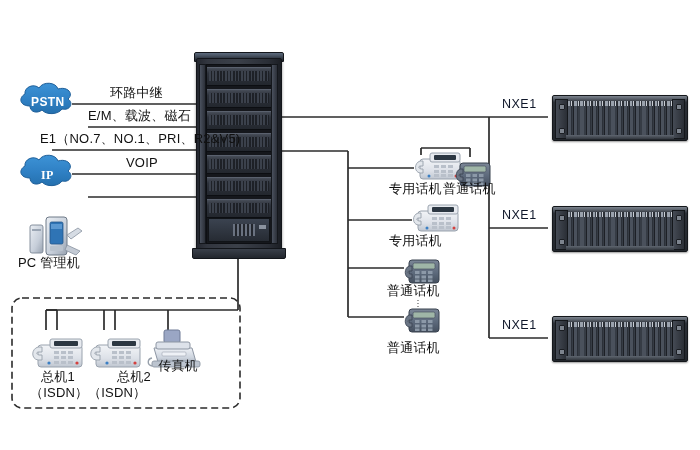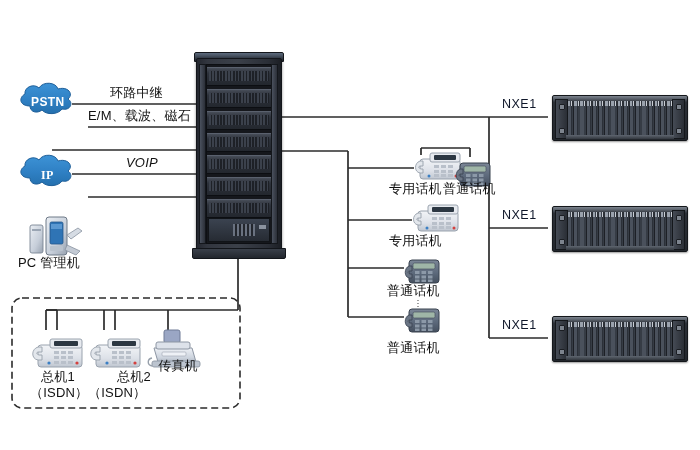--- a/index.html
+++ b/index.html
@@ -367,21 +367,22 @@
       <div class="leds"></div>
       <div class="cards"></div>
       <div class="bottom"></div>
   </div>
 
   <div class="cloud-txt" style="left:31px;top:95px;">PSTN</div>
   <div class="cloud-txt" style="left:41px;top:168px;font-family:Liberation Serif, serif;">IP</div>
 
   <div class="lbl" style="left:110px;top:86px;">环路中继</div>
   <div class="lbl" style="left:88px;top:109px;">E/M、载波、磁石</div>
-  <div class="lbl" style="left:126px;top:156px;font-style:italic;">VOIP</div>
+  <div class="lbl" style="left:40px;top:132px;">E1（NO.7、NO.1、PRI、R2&amp;V5)</div>
+  <div class="lbl" style="left:126px;top:156px;">VOIP</div>
 
   <div class="lbl" style="left:18px;top:256px;">PC 管理机</div>
 
   <div class="lbl c" style="left:30px;top:370px;width:56px;">总机1</div>
   <div class="lbl c" style="left:30px;top:386px;width:56px;">（ISDN）</div>
 
   <div class="lbl c" style="left:106px;top:370px;width:56px;">总机2</div>
   <div class="lbl c" style="left:88px;top:386px;width:56px;">（ISDN）</div>
 
   <div class="lbl c" style="left:148px;top:359px;width:60px;">传真机</div>

